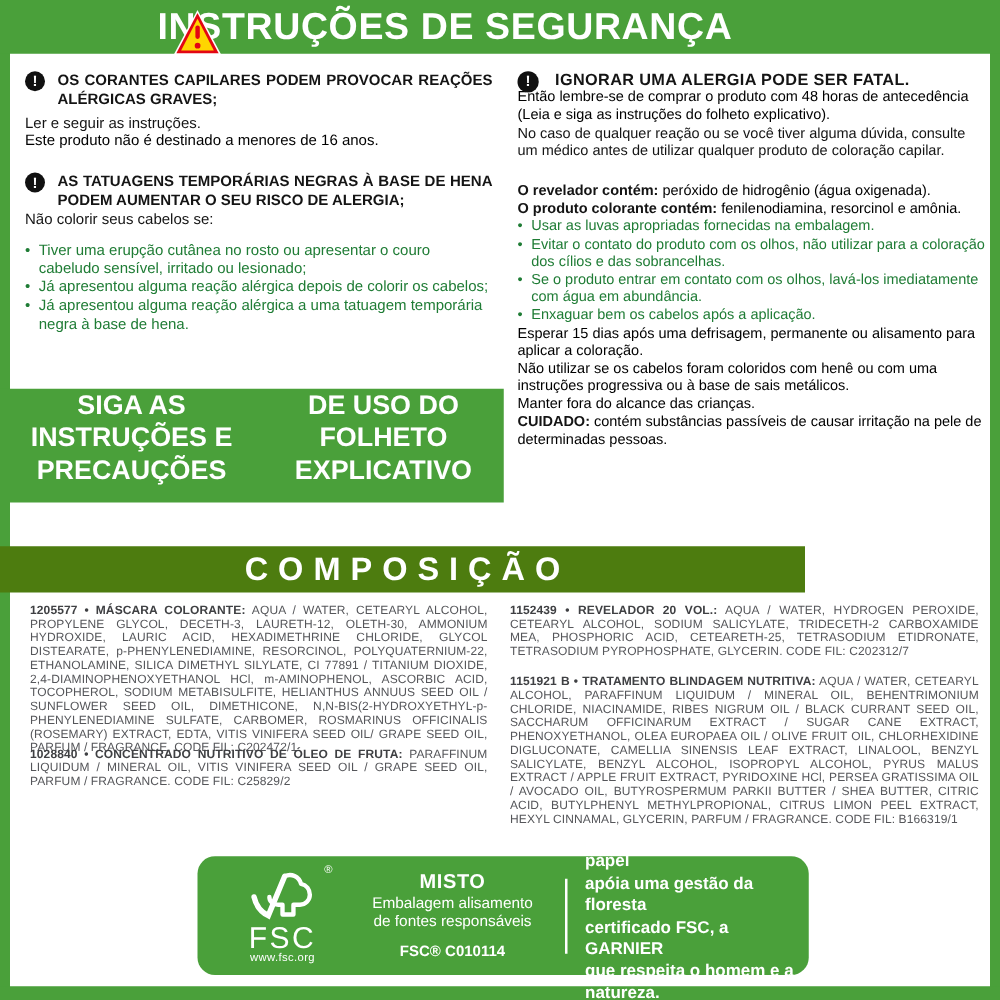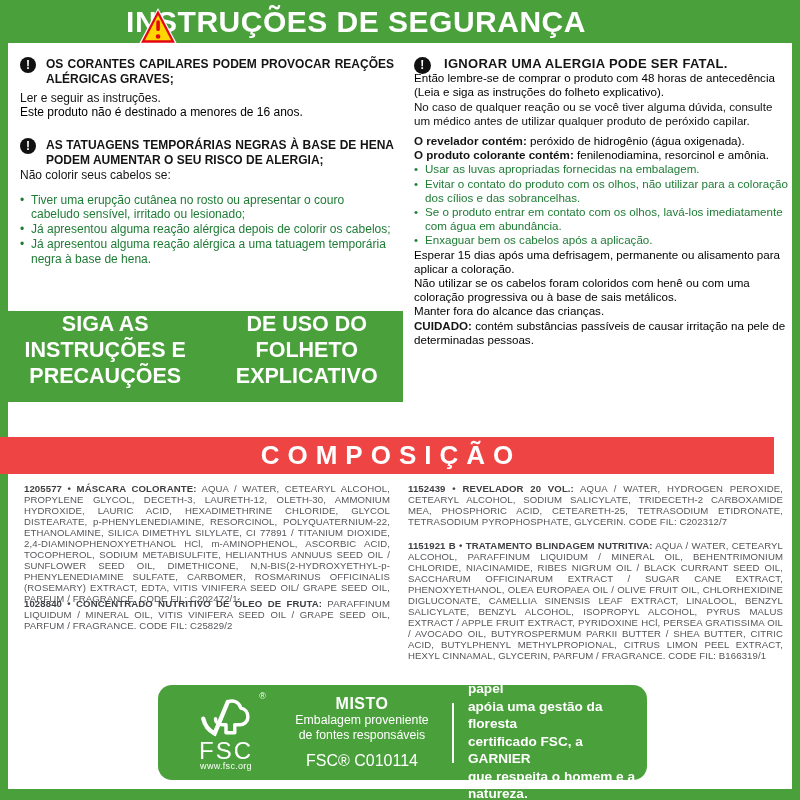--- a/index.html
+++ b/index.html
@@ -26,30 +26,30 @@
   .warn-head { position:relative; padding-left:26px; font-weight:700; text-align:justify; }
   .warn-dot { position:absolute; left:0; top:0; width:16px; height:16px; background:#111; color:#fff;
     border-radius:50%; text-align:center; line-height:16px; font-weight:700; font-size:12px; }
   .right-col .warn-head { padding-left:30px; font-size:13px; letter-spacing:0.3px; text-align:left; }
   .right-col .warn-dot { width:17px; height:17px; line-height:17px; }
 
   .green-text { color:#000000; }
   .bullet { position:relative; padding-left:11px; color:#1f7c35; }
   .blt { position:absolute; left:0; top:0; }
   .ul { text-decoration:underline; text-underline-offset:2px; }
-  .mt4 { margin-top:4px; } .mt6 { margin-top:6px; } .mt10 { margin-top:10px; } .mt18 { margin-top:18px; }
+  .mt4 { margin-top:4px; } .mt6 { margin-top:18px; } .mt10 { margin-top:10px; } .mt18 { margin-top:18px; }
   b { font-weight:700; }
 
   
   .green-box { position:absolute; left:0; top:311px; width:403px; height:91px; background:#4aa03a;
     color:#fff; font-weight:700; font-size:21.5px; line-height:26px; text-align:center;
     display:flex; flex-direction:row; justify-content:center; }
 
   
-  .comp-bar { position:absolute; left:0; top:437px; width:774px; height:37px; background:#ef4444; }
+  .comp-bar { position:absolute; left:0; top:437px; width:644px; height:37px; background:#4d7c0f; }
   .comp-title { width:100%; text-align:center; line-height:37px; color:#fff; font-weight:700;
     font-size:26px; letter-spacing:8px; padding-left:8px; }
 
   
   .ing { position:absolute; color:#55565a; font-size:9.6px; line-height:11px; text-align:justify; letter-spacing:0.1px; }
   .ing .code { font-weight:700; color:#3f4043; }
   .ing-l1 { left:24px;  top:483px; width:366px; }
   .ing-l2 { left:24px;  top:598px; width:366px; }
   .ing-r1 { left:408px; top:483px; width:375px; }
   .ing-r2 { left:408px; top:540px; width:375px; }
@@ -57,21 +57,21 @@
   
   .fsc-box { position:absolute; left:158px; top:685px; width:489px; height:95px; background:#4aa03a;
     border-radius:14px; color:#fff; display:flex; align-items:center; padding:0 12px; }
   .fsc-logo-wrap { width:112px; text-align:center; position:relative; }
   .fsc-reg { position:absolute; top:-4px; right:16px; font-size:9px; }
   .fsc-brand { font-family:Liberation Sans, sans-serif; font-size:24px; line-height:20px; letter-spacing:2px; }
   .fsc-url { font-size:9px; letter-spacing:0.3px; }
   .fsc-misto { width:160px; text-align:center; }
   .misto-label { font-size:16px; font-weight:700; letter-spacing:0.5px; }
   .misto-sub { font-size:12.3px; line-height:15px; }
-  .fsc-license { font-size:16px; font-weight:400; margin-top:9px; }
+  .fsc-license { font-size:12px; font-weight:700; margin-top:9px; }
   .fsc-divider { width:2px; height:60px; background:#fff; margin:0 14px 0 10px; }
   .fsc-message { flex:1; font-size:13.6px; font-weight:700; line-height:17.5px; }
 </style>
 </head>
 <body>
 
 <div class="page">
 
   <div class="frame frame-left"></div>
   <div class="frame frame-right"></div>
@@ -121,21 +121,21 @@
     <div>SIGA AS INSTRUÇÕES E PRECAUÇÕES</div>
     <div>DE USO DO FOLHETO EXPLICATIVO</div>
   </div>
 
   <div class="right-col">
     <p class="warn-head">
       <span class="warn-dot">!</span>
       <span>IGNORAR UMA ALERGIA PODE SER FATAL.</span>
     </p>
     <p class="green-text">Então lembre-se de comprar o produto com 48 horas de antecedência (Leia e siga as instruções do folheto explicativo).</p>
-    <p>No caso de qualquer reação ou se você tiver alguma dúvida, consulte um médico antes de utilizar qualquer produto de peróxido capilar.</p>
+    <p>No caso de qualquer reação ou se você tiver alguma dúvida, consulte um médico antes de utilizar qualquer produto de coloração capilar.</p>
 
     <p class="mt6">
       <b>O revelador contém:</b>
       <span class="green-text">peróxido de hidrogênio (água oxigenada).</span>
     </p>
     <p>
       <b>O produto colorante contém:</b>
       <span class="green-text">fenilenodiamina, resorcinol e amônia.</span>
     </p>
 
@@ -150,21 +150,21 @@
     <p class="bullet">
       <span class="blt">•</span>
       <span>Se o produto entrar em contato com os olhos, lavá-los imediatamente com água em abundância.</span>
     </p>
     <p class="bullet">
       <span class="blt">•</span>
       <span>Enxaguar bem os cabelos após a aplicação.</span>
     </p>
 
     <p class="green-text">Esperar 15 dias após uma defrisagem, permanente ou alisamento para aplicar a coloração.</p>
-    <p class="green-text">Não utilizar se os cabelos foram coloridos com henê ou com uma coloração progressiva ou à base de sais metálicos.</p>
+    <p class="green-text">Não utilizar se os cabelos foram coloridos com henê ou com uma instruções progressiva ou à base de sais metálicos.</p>
     <p class="green-text">Manter fora do alcance das crianças.</p>
     <p>
       <b>CUIDADO:</b>
       <span class="green-text">contém substâncias passíveis de causar irritação na pele de determinadas pessoas.</span>
     </p>
   </div>
 
   <div class="comp-bar">
     <div class="comp-title">COMPOSIÇÃO</div>
   </div>
@@ -191,21 +191,21 @@
       <span class="fsc-reg">®</span>
       <svg width="58" height="42" viewBox="0 0 64 48">
         <path d="M6 27 C8 36 13 41 19 44 L34 8" fill="none" stroke="#ffffff" stroke-width="5" stroke-linecap="round"></path>
         <path d="M34 8 C40 5 47 8 49 15 C54 16 57 20 57 25 C57 30 53 34 48 34 L42 34 L42 43 L32 43 L32 34 L28 34 C23 34 20 31 20 27" fill="none" stroke="#ffffff" stroke-width="4" stroke-linecap="round" stroke-linejoin="round"></path>
       </svg>
       <div class="fsc-brand">FSC</div>
       <div class="fsc-url">www.fsc.org</div>
     </div>
     <div class="fsc-misto">
       <div class="misto-label">MISTO</div>
-      <div class="misto-sub">Embalagem proveniente</div>
+      <div class="misto-sub">Embalagem alisamento</div>
       <div class="misto-sub">de fontes responsáveis</div>
       <div class="fsc-license">FSC® C010114</div>
     </div>
     <div class="fsc-divider"></div>
     <div class="fsc-message">
       <div>Ao utilizar nesta caixa um papel</div>
       <div>apóia uma gestão da floresta</div>
       <div>certificado FSC, a GARNIER</div>
       <div>que respeita o homem e a natureza.</div>
     </div>

